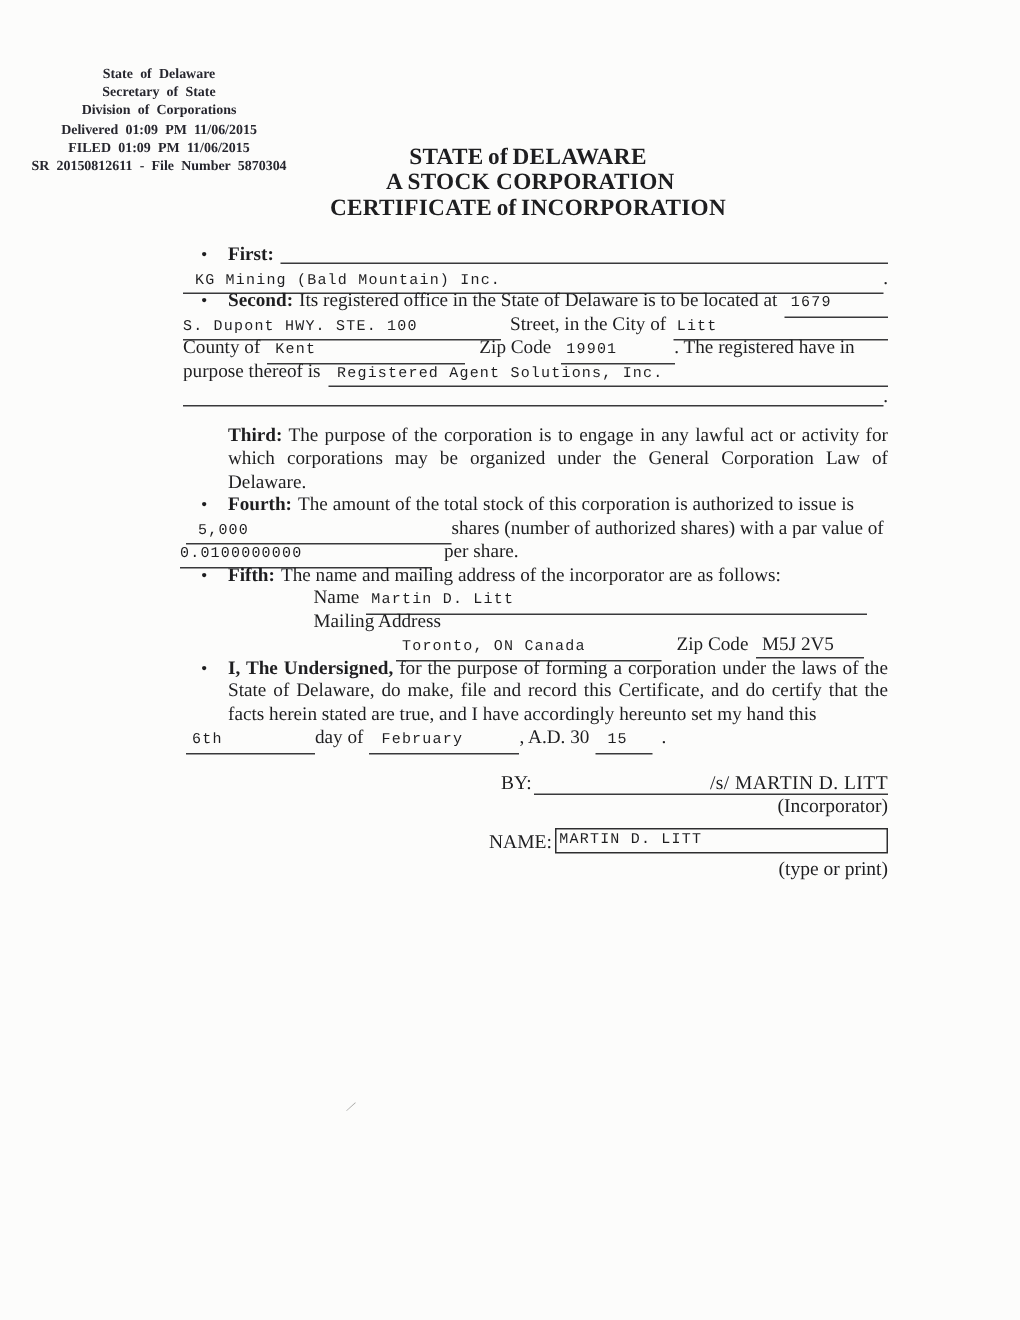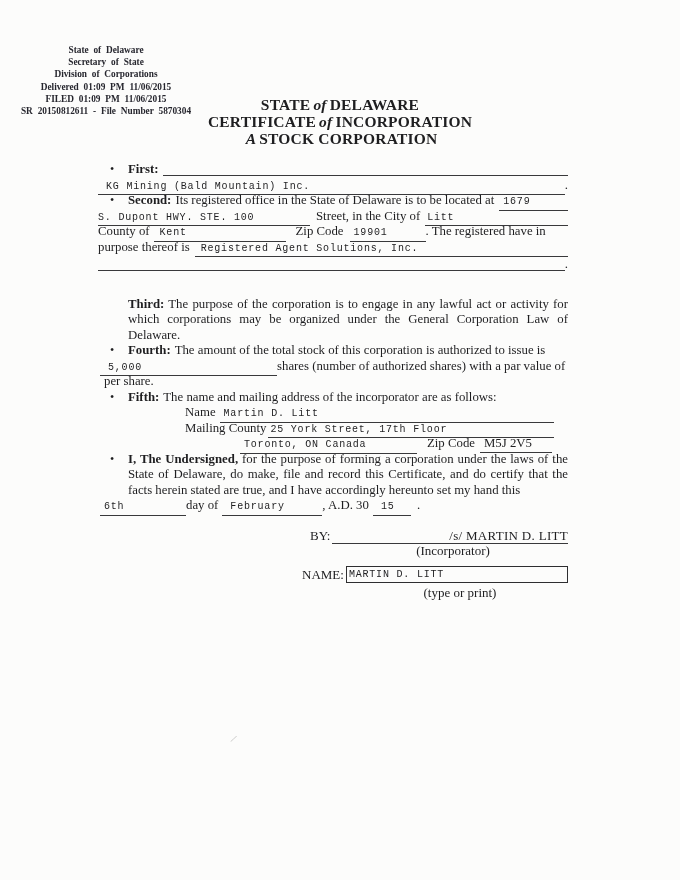--- a/index.html
+++ b/index.html
@@ -4,58 +4,59 @@
 <style>
   * { margin: 0; padding: 0; box-sizing: border-box; }
   html, body { background: #e8e8e8; }
   .page {
     position: relative;
     width: 680px; height: 880px;
     background: #fcfcfb;
     font-family: "Liberation Serif", "DejaVu Serif", serif;
     color: #1e1e20;
     overflow: hidden;
+    padding-left: 24px;
   }
   
   .stamp {
     position: absolute; left: 20px; top: 44px; width: 172px;
     text-align: center;
     font-weight: bold; font-size: 9.3px; line-height: 12.2px;
     color: #26262e; word-spacing: 2.5px;
   }
   
   .title { padding-top: 96px; text-align: center; font-weight: bold;
            font-size: 15.5px; line-height: 17px; letter-spacing: 0.2px; }
-  .title .it { font-style: italic; }
+  .title .it { }
   .title .sp { margin: 0 3px; }
   
   .body { margin: 15px 112px 0 96px; width: 472px; font-size: 12.8px; }
   .row { display: flex; align-items: baseline; height: 15.5px; line-height: 15.5px; }
   .para { line-height: 15.5px; text-align: justify; }
   .b { font-weight: bold; }
   .bullet-item { position: relative; padding-left: 32px; }
   .bullet { position: absolute; left: 14px; top: 0; font-size: 12px; }
   .fill { border-bottom: 1.4px solid #39393b; }
   .fill.blank { align-self: flex-end; height: 3px; margin-bottom: 2px; }
   .grow { flex: 1 1 auto; min-width: 30px; }
   .typed { font-family: "Liberation Mono", "DejaVu Sans Mono", monospace;
            font-size: 10px; letter-spacing: 0.8px; white-space: pre; }
   .ml2{margin-left:2px}.ml4{margin-left:4px}.ml5{margin-left:5px}.ml6{margin-left:6px}
   .ml8{margin-left:8px}.ml10{margin-left:10px}.mr8{margin-right:8px}.mr14{margin-right:14px}
   .pl2{padding-left:2px}.pl4{padding-left:4px}.pl6{padding-left:6px}.pl8{padding-left:8px}
   .indent2 { padding-left: 2px; }
   .mt2 { margin-top: 2px; }
-  .third { padding-left: 32px; margin-top: 24px; }
+  .third { padding-left: 32px; margin-top: 10px; }
   .fifth-name { padding-left: 89px; }
   .fifth-city { padding-left: 144px; }
   .und-last { padding-left: 4px; }
   
   .sig { margin-left: 206px; margin-top: 14px; width: 266px; font-size: 13px; }
   .sig .row { height: 15.5px; text-align: right; }
-  .caption { line-height: 15.5px; text-align: center; }
+  .caption { line-height: 15.5px; text-align: right; }
   .cap1 { padding-left: 36px; }
   .cap2 { padding-left: 50px; margin-top: 1px; }
   .name-row { display: flex; align-items: center; height: 18px; margin-top: 7px; }
   .name-box { flex: 1 1 auto; border: 1.5px solid #2e2e30; height: 17px;
               display: flex; align-items: center; margin-left: 2px; }
   .sig-caps { letter-spacing: 0.3px; }
   
   .artifact { position: absolute; left: 233px; top: 733px; color: #9a9a98;
               font-size: 10px; transform: rotate(12deg); }
 </style>
@@ -68,22 +69,22 @@
     <div>State of Delaware</div>
     <div>Secretary of State</div>
     <div>Division of Corporations</div>
     <div>Delivered 01:09 PM 11/06/2015</div>
     <div>FILED 01:09 PM 11/06/2015</div>
     <div>SR 20150812611 - File Number 5870304</div>
   </div>
 
   <div class="title">
     <div><span>STATE</span><span class="it sp">of</span><span>DELAWARE</span></div>
+    <div><span class="it sp">A</span><span>STOCK CORPORATION</span></div>
     <div><span>CERTIFICATE</span><span class="it sp">of</span><span>INCORPORATION</span></div>
-    <div><span class="it sp">A</span><span>STOCK CORPORATION</span></div>
   </div>
 
   <div class="body">
 
     <div class="row bullet-item">
       <span class="bullet">•</span>
       <span class="b">First:</span>
       <span class="fill blank grow ml4"></span>
     </div>
     <div class="row indent2">
@@ -123,35 +124,35 @@
     <div class="row bullet-item">
       <span class="bullet">•</span>
       <span class="b">Fourth:</span>
       <span class="ml4">The amount of the total stock of this corporation is authorized to issue is</span>
     </div>
     <div class="row" style="padding-left:4px">
       <span class="fill typed pl8" style="width:177px">5,000</span>
       <span>shares (number of authorized shares) with a par value of</span>
     </div>
     <div class="row">
+      <span class="fill typed" style="width:168px">0.0100000000</span>
       <span class="ml8">per share.</span>
     </div>
 
     <div class="row bullet-item">
       <span class="bullet">•</span>
       <span class="b">Fifth:</span>
       <span class="ml4">The name and mailing address of the incorporator are as follows:</span>
     </div>
     <div class="row fifth-name">
       <span>Name</span>
       <span class="fill typed grow ml4 pl4 mr14">Martin D. Litt</span>
     </div>
     <div class="row fifth-name">
-      <span>Mailing County</span>
-      <span class="fill typed grow ml2 pl2 mr14">25 York Street, 17th Floor</span>
+      <span>Mailing Address</span>
     </div>
     <div class="row fifth-city">
       <span class="fill typed pl4" style="width:177px">Toronto, ON Canada</span>
       <span class="ml10">Zip Code</span>
       <span class="fill ml5 pl4 mr8" style="width:72px">M5J 2V5</span>
     </div>
 
     <div class="para bullet-item"><span class="bullet">•</span><span class="b">I, The Undersigned,</span><span> for the purpose of forming a corporation under the laws of the State of Delaware, do make, file and record this Certificate, and do certify that the facts herein stated are true, and I have accordingly hereunto set my hand this</span></div>
     <div class="row und-last">
       <span class="fill typed pl4" style="width:86px">6th</span>

